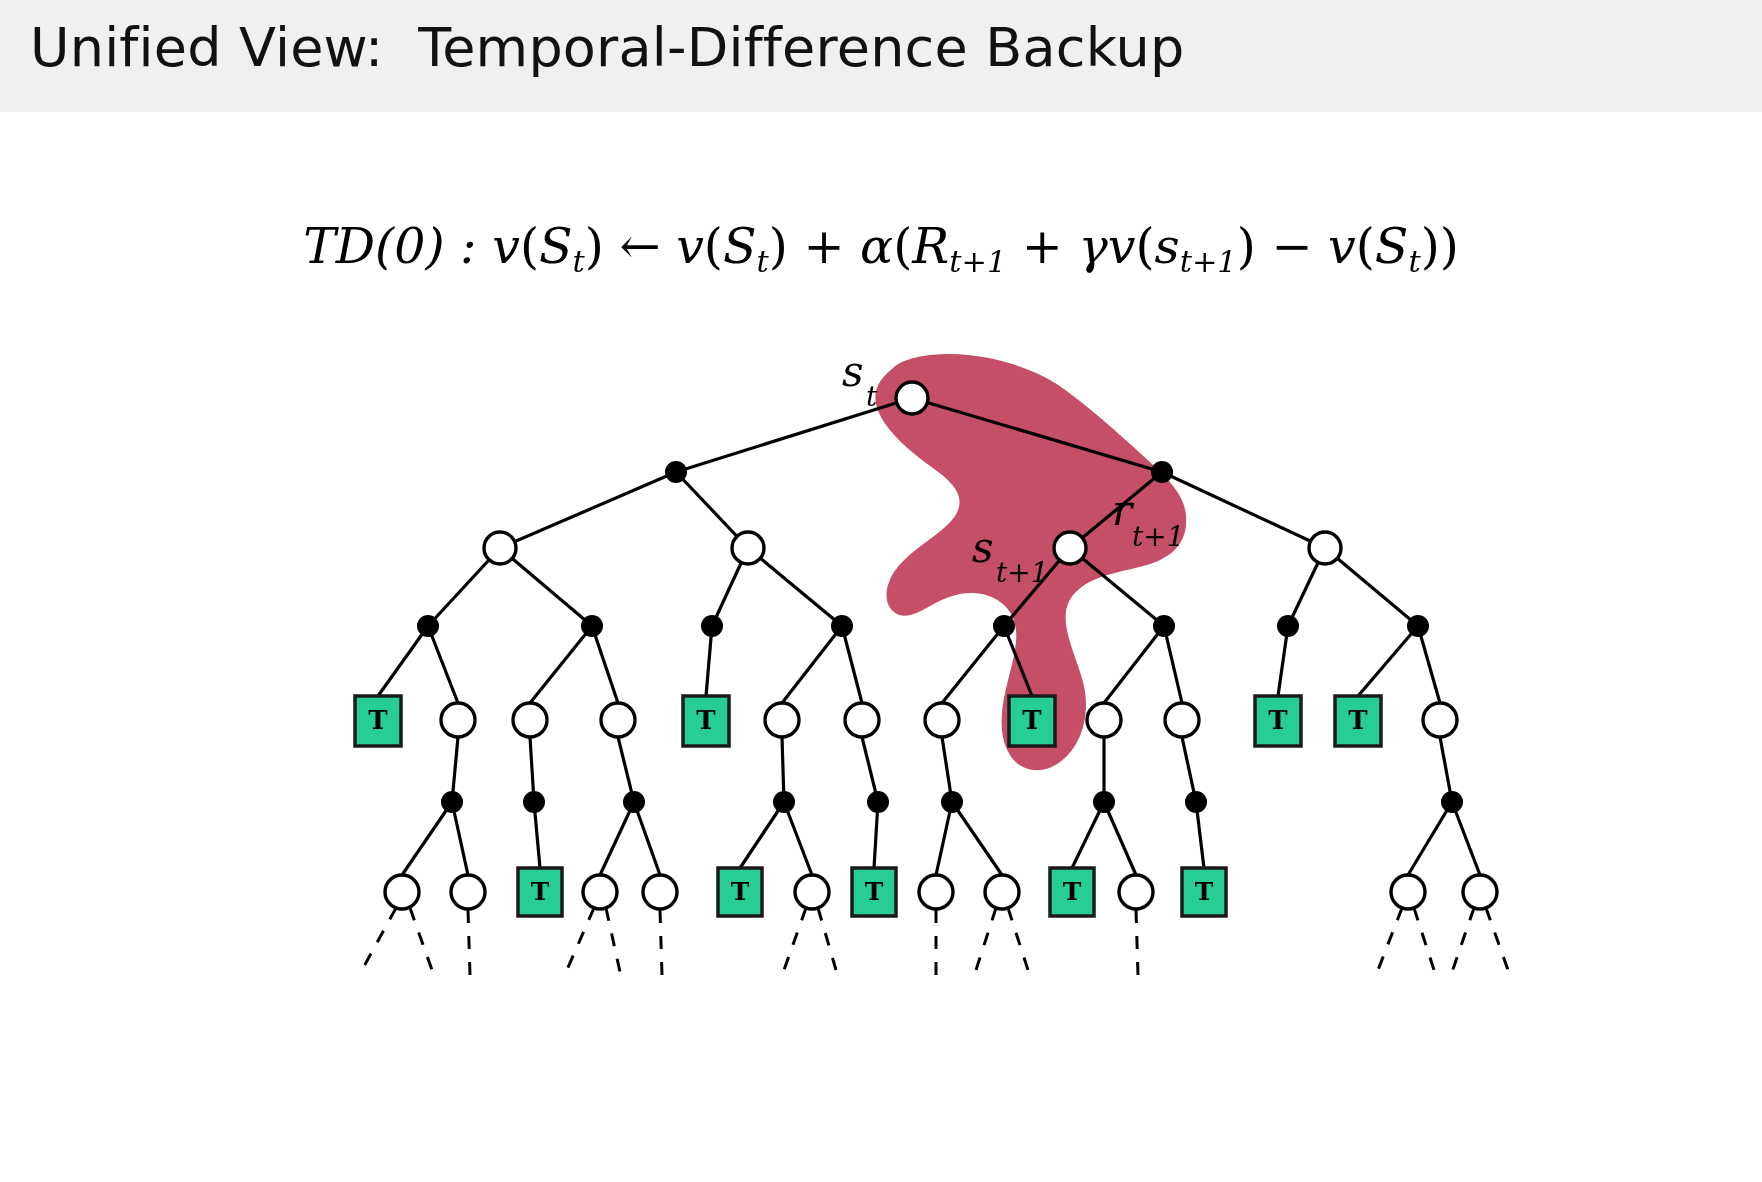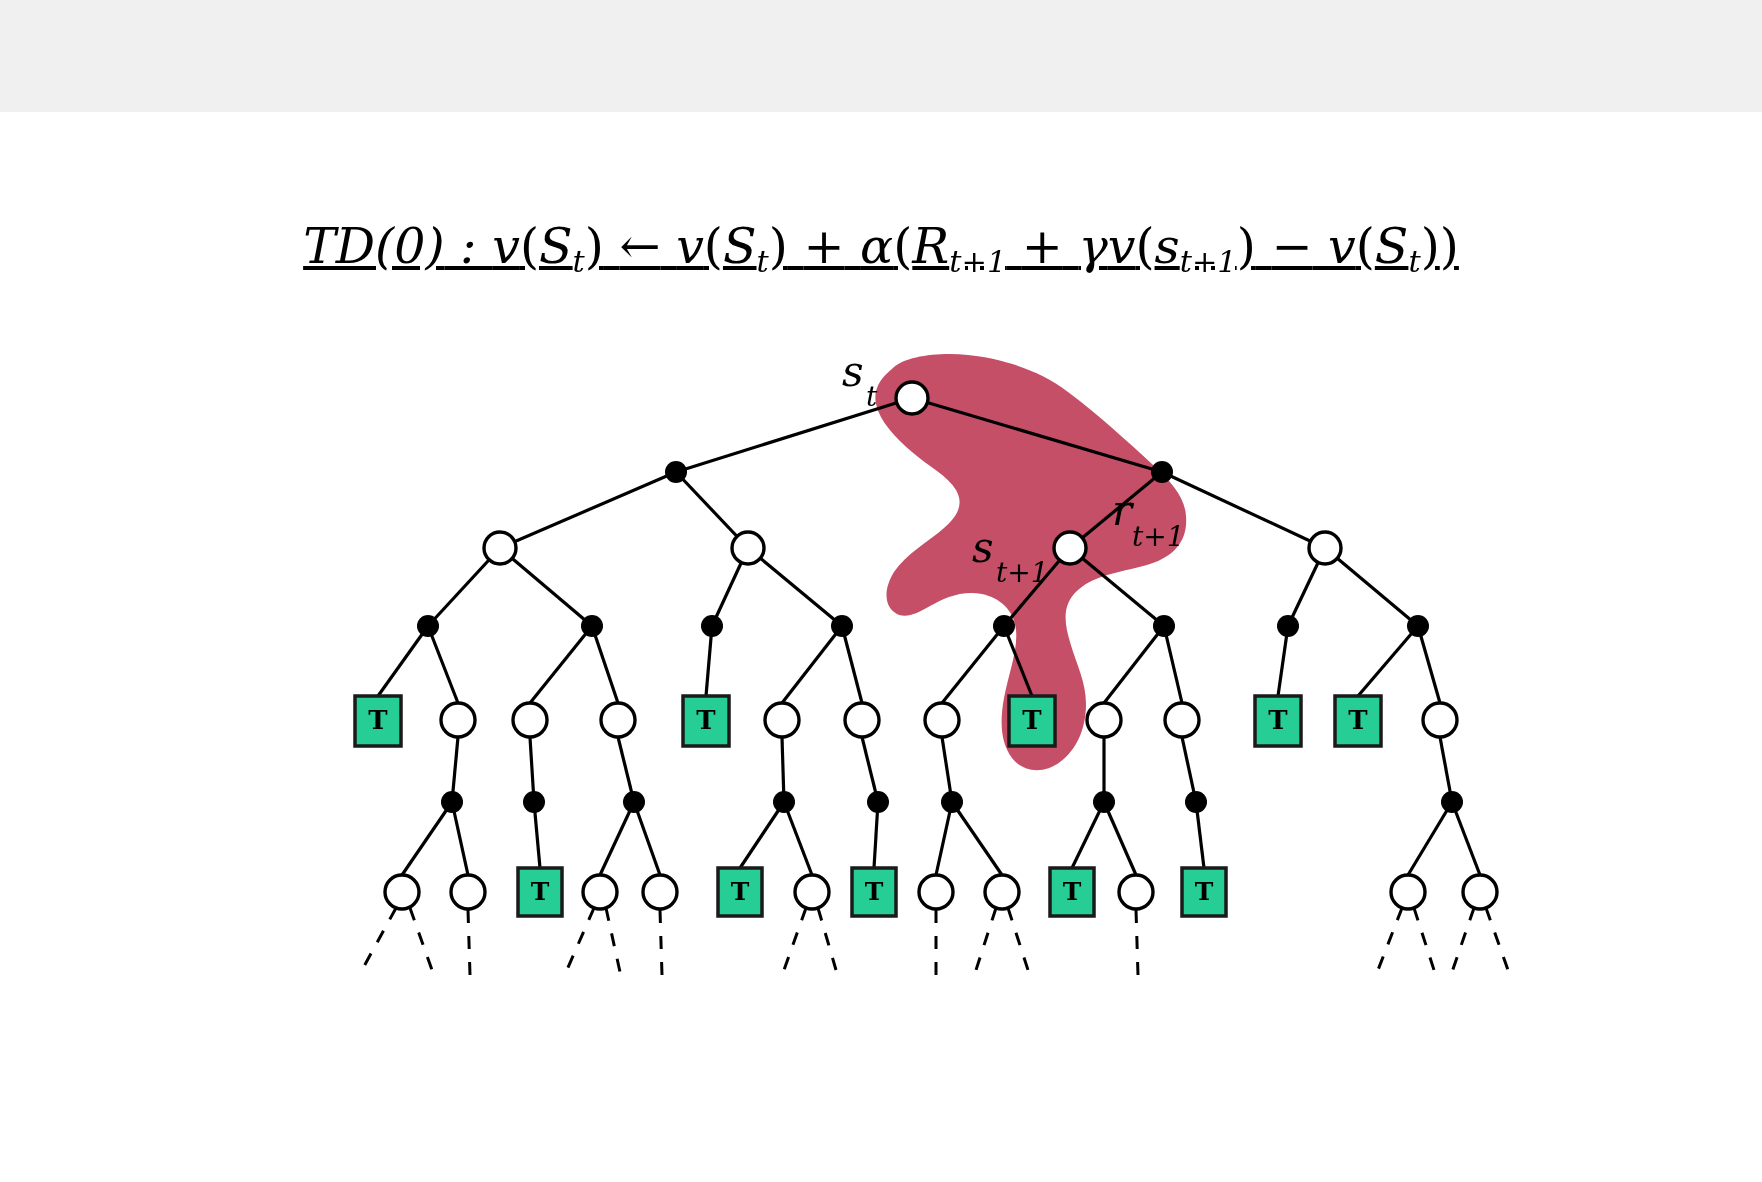--- a/index.html
+++ b/index.html
@@ -43,21 +43,20 @@
     position: absolute;
     left: 0;
     top: 218px;
     width: 1762px;
     text-align: center;
     font-family: "DejaVu Serif", serif;
     font-style: italic;
     font-size: 49px;
     color: #000000;
     white-space: nowrap;
-    text-decoration: underline;
   }
   #formula .up { font-style: normal; }
   #formula sub {
     font-size: 0.62em;
     vertical-align: -0.28em;
     font-style: italic;
   }
   #tree-wrap {
     position: absolute;
     left: 0;
@@ -68,20 +67,21 @@
   svg { display: block; }
   text { font-family: "DejaVu Serif", serif; }
 </style>
 </head>
 <body>
 
 <div id="slide">
 
   <div id="header-band"></div>
 
+  <div id="slide-title">Unified View:  Temporal-Difference Backup</div>
 
   <div id="formula">
     <span>TD(0)</span><span> : </span><span>v</span><span class="up">(</span><span>S</span><sub>t</sub><span class="up">)</span>
     <span class="up">←</span>
     <span>v</span><span class="up">(</span><span>S</span><sub>t</sub><span class="up">)</span>
     <span class="up">+</span>
     <span>α</span><span class="up">(</span><span>R</span><sub>t+1</sub>
     <span class="up">+</span>
     <span>γ</span><span>v</span><span class="up">(</span><span>s</span><sub>t+1</sub><span class="up">)</span>
     <span class="up">−</span>

